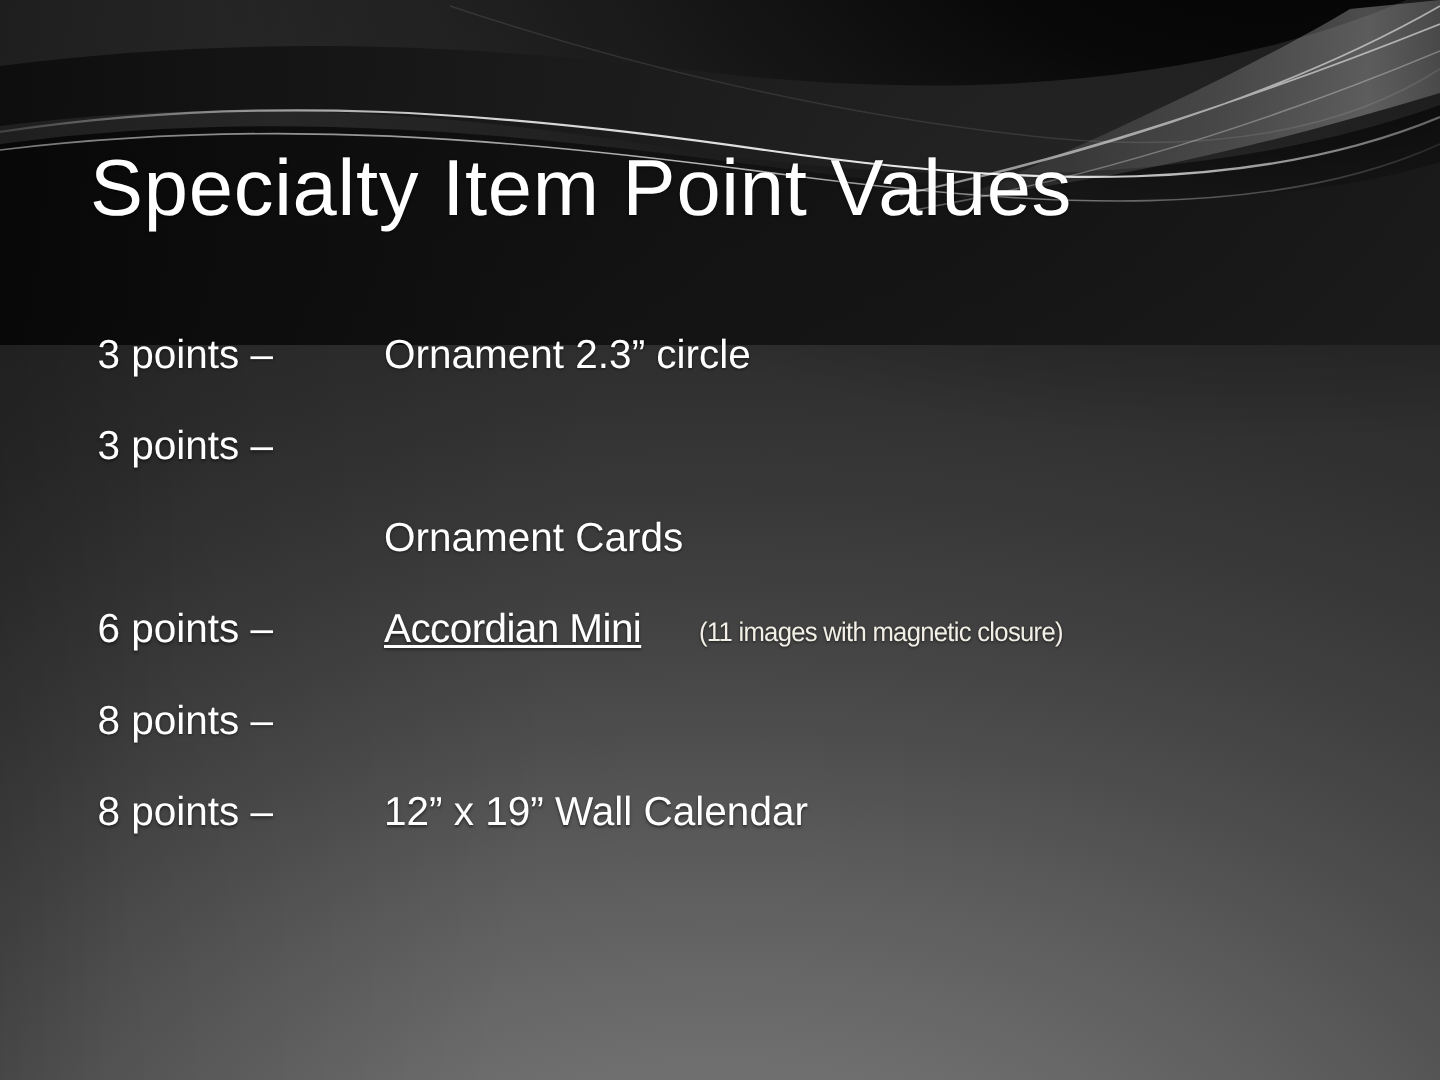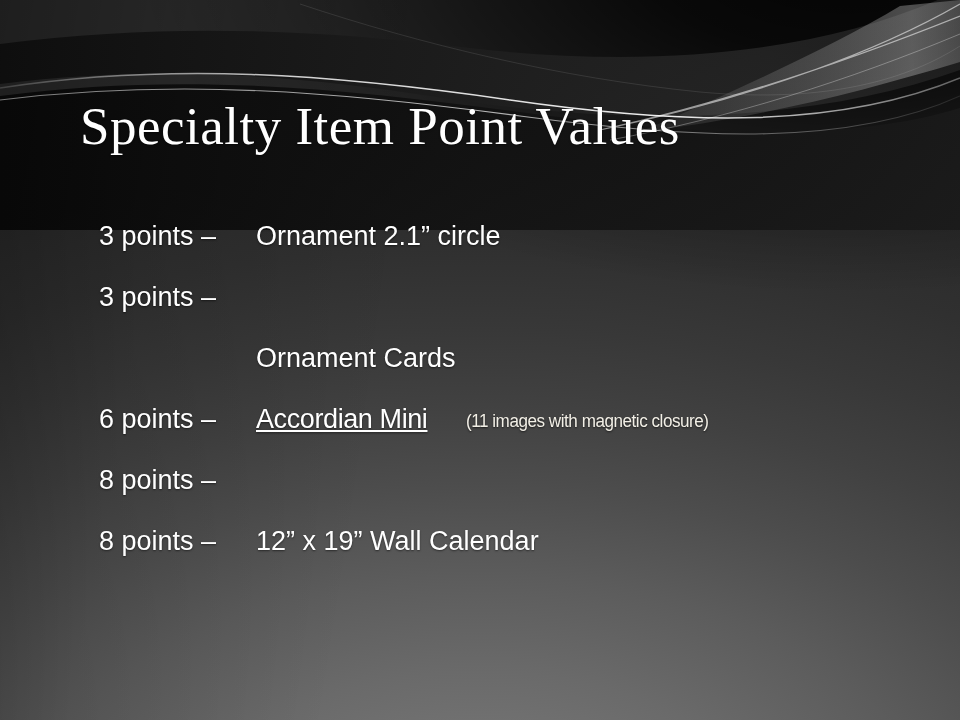--- a/index.html
+++ b/index.html
@@ -59,35 +59,33 @@
     width: 960px;
     height: 230px;
   }
   
   .title {
     position: absolute;
     left: 60px;
     top: 94px;
     width: 860px;
     color: #ffffff;
-    font-family: Liberation Serif, serif;
+    font-family: Liberation Sans, sans-serif;
     font-size: 53px;
     line-height: 64px;
     letter-spacing: 0.5px;
     white-space: nowrap;
     text-shadow: 0 1px 2px rgba(0,0,0,0.55);
-    margin-left: 20px;
   }
   
   .body-list {
     position: absolute;
     left: 0;
     top: 219px;
     width: 960px;
-    text-align: center;
   }
   .row {
     position: relative;
     height: 61px;
     display: flex;
     align-items: flex-start;
   }
   .points {
     position: absolute;
     left: 65px;
@@ -181,21 +179,21 @@
     <path d="M960,34 C850,80 730,118 610,140" fill="none" stroke="#ffffff" stroke-opacity="0.30" stroke-width="1"></path>
     <path d="M300,4 C420,44 560,78 700,92 C830,104 910,78 960,46" fill="none" stroke="#ffffff" stroke-opacity="0.10" stroke-width="1"></path>
   </svg>
 
   <div class="title">Specialty Item Point Values</div>
 
   <div class="body-list">
 
     <div class="row">
       <div class="points">3 points –</div>
-      <div class="desc">Ornament 2.1” circle</div>
+      <div class="desc">Ornament 2.3” circle</div>
     </div>
 
     <div class="row">
       <div class="points">3 points –</div>
     </div>
 
     <div class="row">
       <div class="desc">Ornament Cards</div>
     </div>
 

